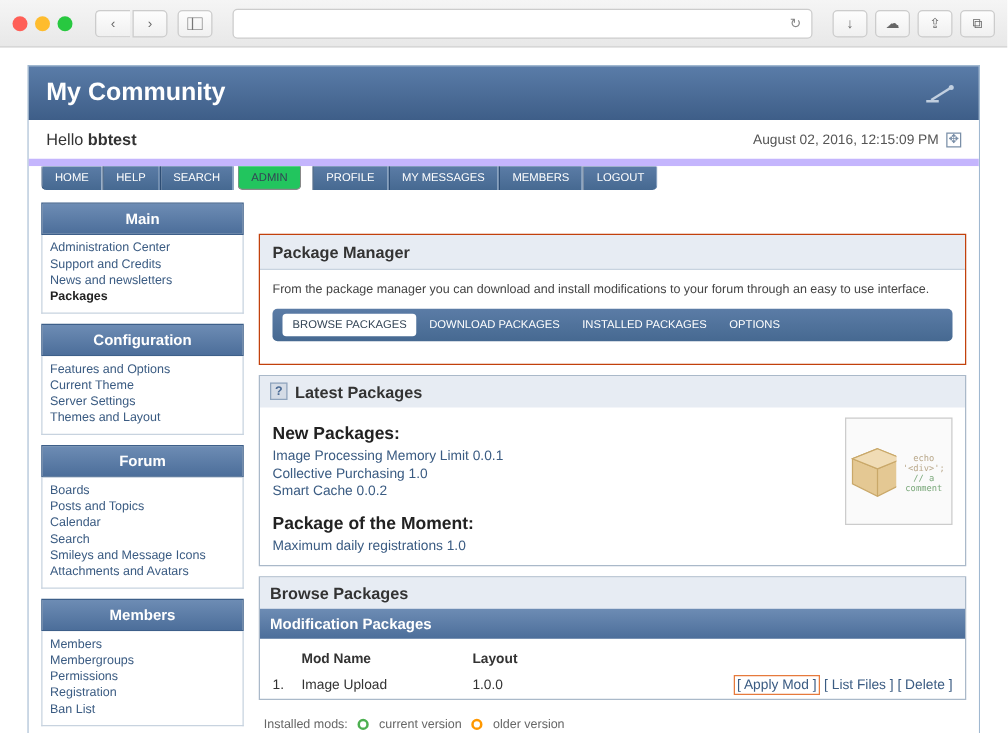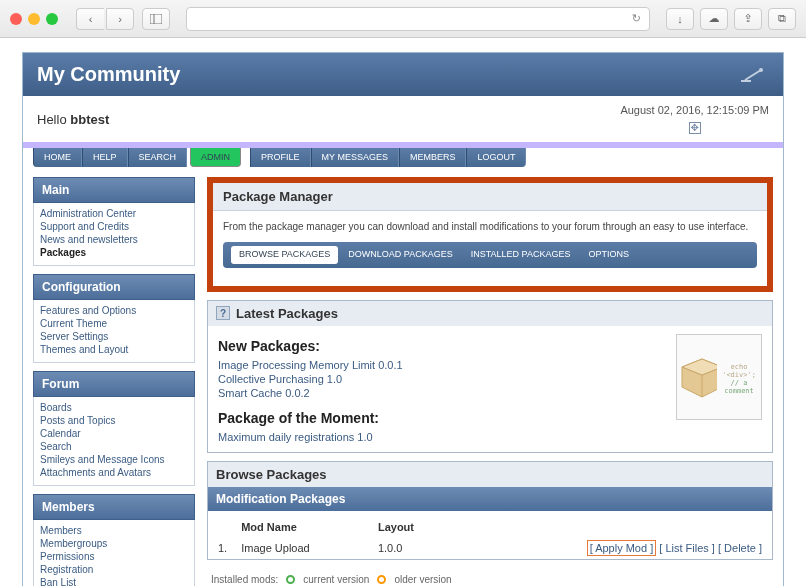--- a/index.html
+++ b/index.html
@@ -18,39 +18,39 @@
 
 .page { padding: 14px 22px; }
 .forum-wrap { border: 1px solid #a0b8d0; }
 .header-top { background: linear-gradient(#5a7ca8, #3e5e88); color: #fff; padding: 10px 14px; display: flex; justify-content: space-between; align-items: center; }
 .header-top h1 { font-size: 20px; font-weight: bold; }
 .brand { color: #dfe8f2; font-size: 16px; display: flex; align-items: center; gap: 8px; }
 .brand svg { opacity: 0.8; }
 .user-bar { background: #fff; padding: 8px 14px; display: flex; justify-content: space-between; align-items: center; border-bottom: 6px solid #c4b5fd; font-size: 13px; }
 .user-bar .hello { color: #333; }
 .user-bar .hello b { font-weight: bold; }
-.user-bar .date { color: #555; font-size: 11px; display: flex; align-items: center; gap: 6px; flex-direction: column; }
+.user-bar .date { color: #555; font-size: 11px; display: flex; align-items: center; gap: 6px; }
 .shrink-icon { width: 12px; height: 12px; border: 1px solid #7a8fa8; display: inline-block; color: #7a8fa8; font-size: 10px; text-align: center; line-height: 10px; }
 
 .main-menu { background: #fff; padding: 0 10px 0 10px; display: flex; }
 .main-menu .tab { padding: 4px 10px; color: #fff; font-size: 9px; background: linear-gradient(#5b7ca6, #466991); border-left: 1px solid #2d4d74; border-right: 1px solid #6b8ab0; cursor: pointer; }
 .main-menu .tab.first { border-radius: 0 0 0 4px; }
 .main-menu .tab.last { border-radius: 0 0 4px 0; }
 .main-menu .tab.active { background: #22c55e; color: #345; border: 1px solid #888; border-top: none; border-radius: 0 0 4px 4px; margin: 0 3px; }
 .main-menu .gap { width: 6px; }
 
 .body-area { display: flex; padding: 10px; gap: 12px; background: #fff; }
 .sidebar { width: 162px; flex-shrink: 0; }
-.catbg { background: linear-gradient(#6d8cb4, #4c6e9a); color: #fff; font-weight: bold; padding: 5px 8px; font-size: 12px; border: 1px solid #3d5f89; }
+.catbg { background: linear-gradient(#6d8cb4, #4c6e9a); color: #fff; font-weight: bold; padding: 5px 8px; font-size: 12px; border: 1px solid #3d5f89; text-align: center; }
 .side-links { background: #fff; border: 1px solid #c8d3df; border-top: none; padding: 4px 6px 6px; margin-bottom: 8px; }
 .side-links a { display: block; color: #3a5b82; font-size: 10px; padding: 1px 0; cursor: pointer; text-decoration: none; }
 .side-links a.active { font-weight: bold; color: #222; }
 
 .content { flex: 1; }
-.title-block { border: 6px solid #c2410c; margin-bottom: 8px; }
+.title-block { border: 1px solid #c2410c; margin-bottom: 8px; margin-top: 25px; }
 .title-head { background: #e7ecf3; padding: 6px 10px; font-weight: bold; font-size: 13px; color: #333; border-bottom: 1px solid #c8d3df; }
 .title-body { padding: 8px 10px; font-size: 10px; color: #444; line-height: 1.5; }
 
 .sub-tabs { background: linear-gradient(#5b7ca6,#466991); padding: 4px 8px; border-radius: 4px; display: flex; gap: 2px; margin-bottom: 10px; }
 .sub-tabs .st { padding: 2px 8px; color: #fff; font-size: 9px; cursor: pointer; }
 .sub-tabs .st.active { background: #fff; color: #345; border-radius: 3px; }
 
 .panel { border: 1px solid #aab9c9; margin-bottom: 8px; }
 .panel-head { background: #e7ecf3; padding: 5px 8px; font-weight: bold; font-size: 13px; color: #333; display: flex; align-items: center; gap: 6px; }
 .panel-head.blue { background: linear-gradient(#6d8cb4,#4c6e9a); color: #fff; font-size: 12px; }

